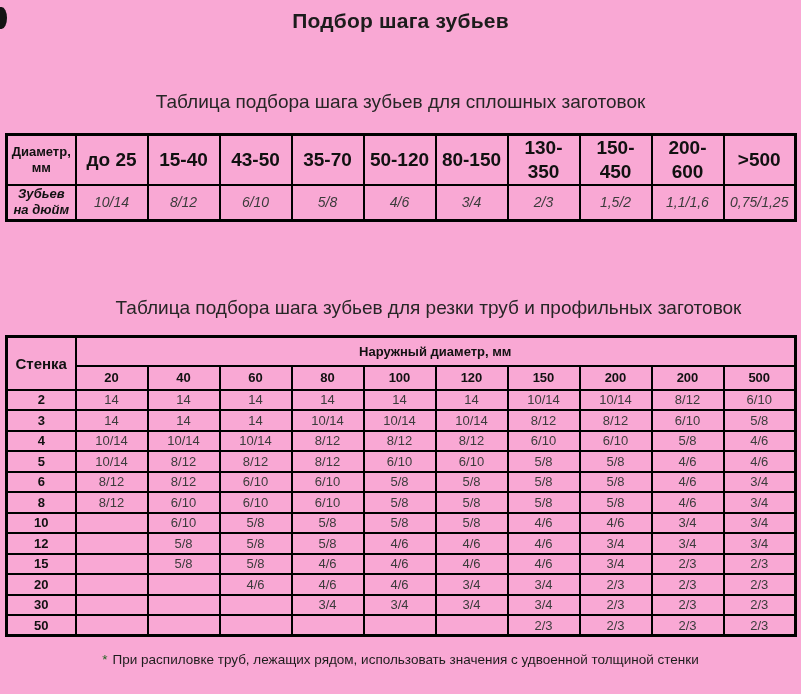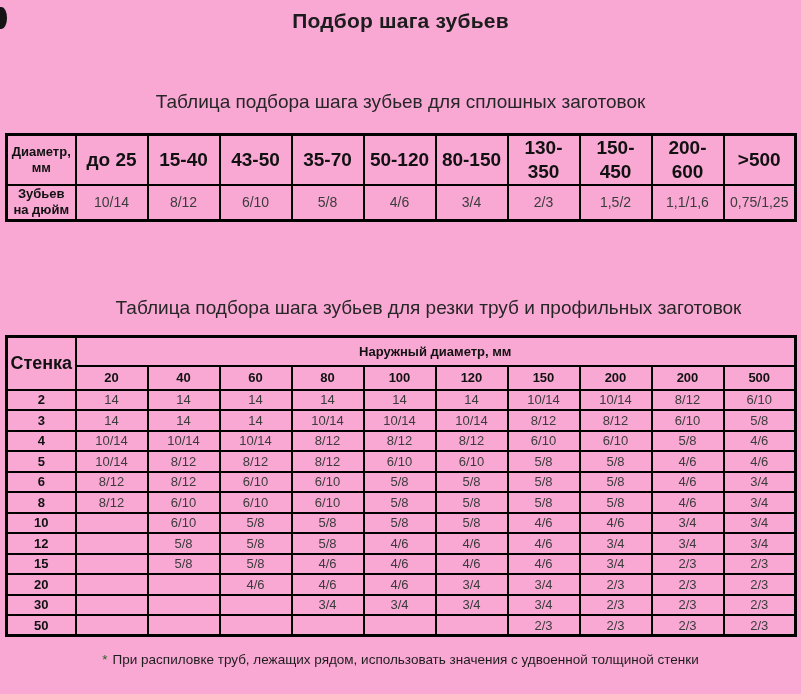--- a/index.html
+++ b/index.html
@@ -46,29 +46,29 @@
     text-align: center; vertical-align: middle;
     padding: 0 1px;
     overflow: hidden;
   }
   .t1 { top: 133px; border: 3px solid #000; }
   .t2 { top: 335px; border: 3px solid #000; }
 
   .t1 th { font-size: 19px; font-weight: 700; color: #111; line-height: 1.25; }
   .t1 td { font-size: 14px;   font-weight: 400; color: #3b3b3b; }
   .t1 .hrow  { height: 47px; }
-  .t1 .vrow  { height: 36px; }
+  .t1 .vrow  { height: 36px; font-style: italic; }
   .t1 .rowhead { font-size: 13px; }
 
   .t2 th { font-size: 13px; font-weight: 700; color: #111; }
   .t2 td { font-size: 13px; font-weight: 400; color: #3b3b3b; }
   .t2 .sprow { height: 29px; }
   .t2 .chrow { height: 24px; }
   .t2 .drow  { height: 20.5px; }
-  .t2 .corner { font-size: 18px; }
+  .t2 .corner { font-size: 15px; }
 
   .footnote {
     position: absolute; top: 652px; left: 0; width: 100%;
     text-align: center;
     font-size: 13.5px; font-weight: 400;
     color: #1d1d1d;
   }
   .footnote .star { margin-right: 5px; }
 </style>
 </head>

